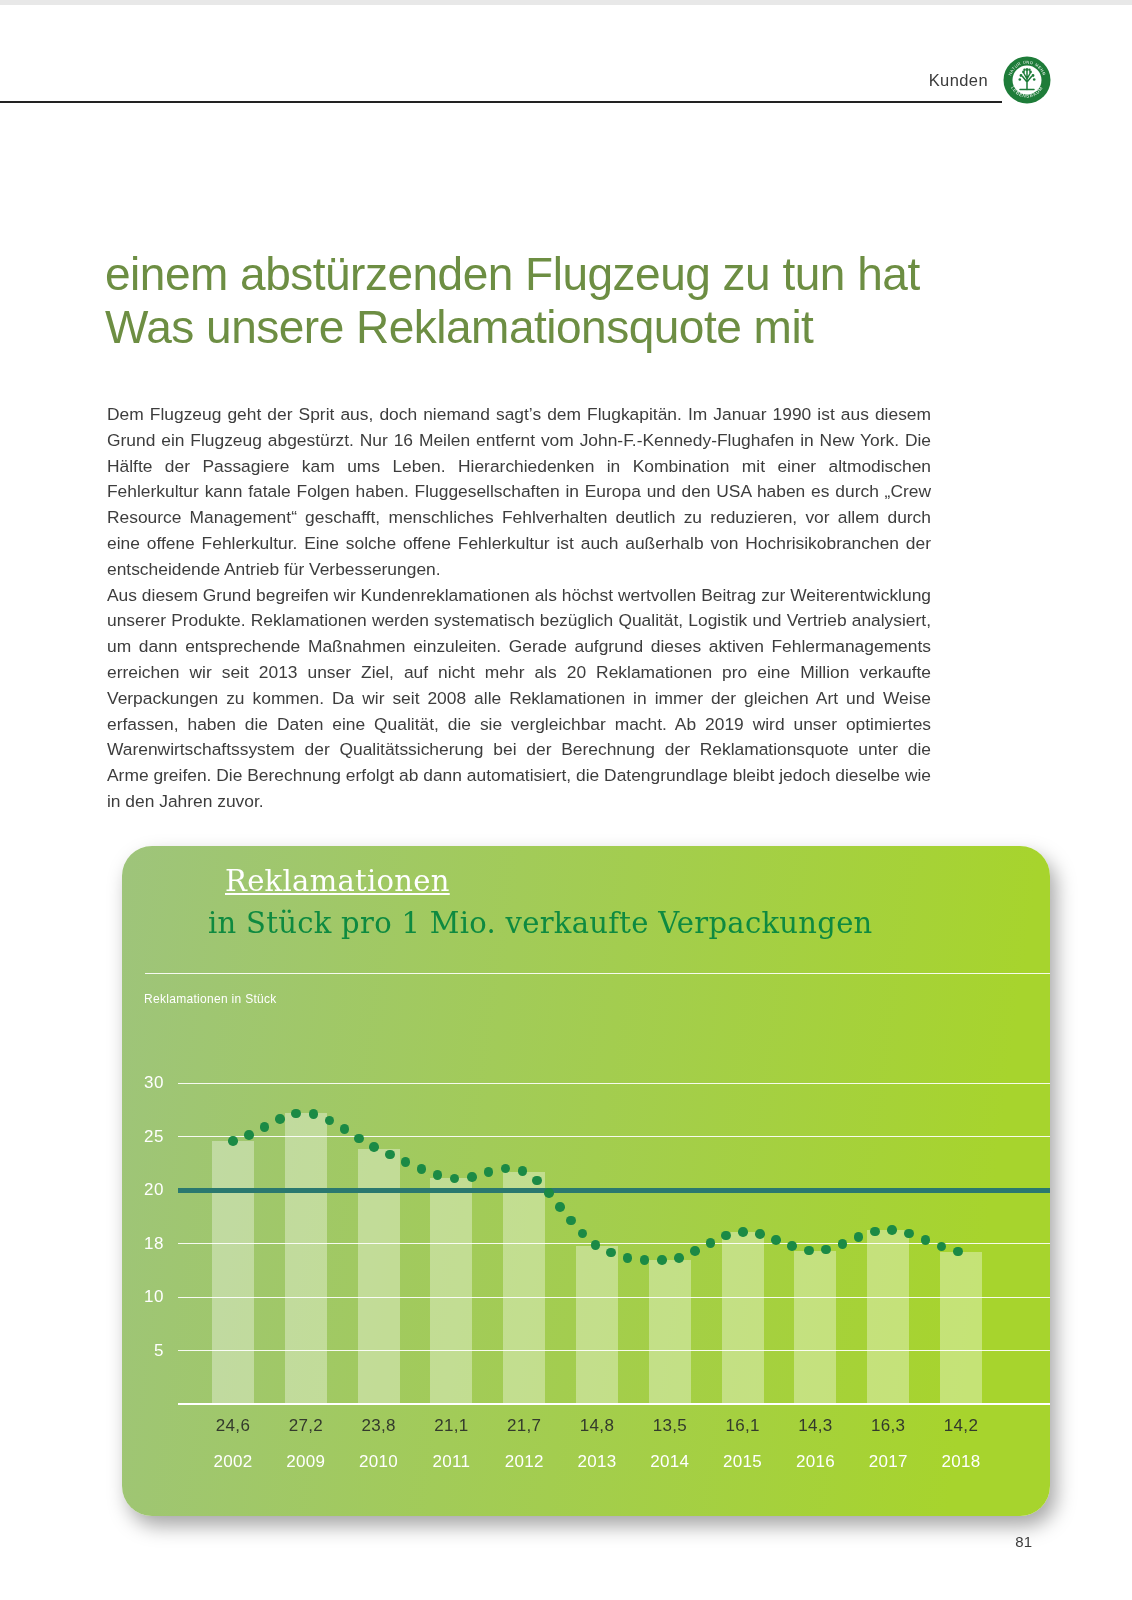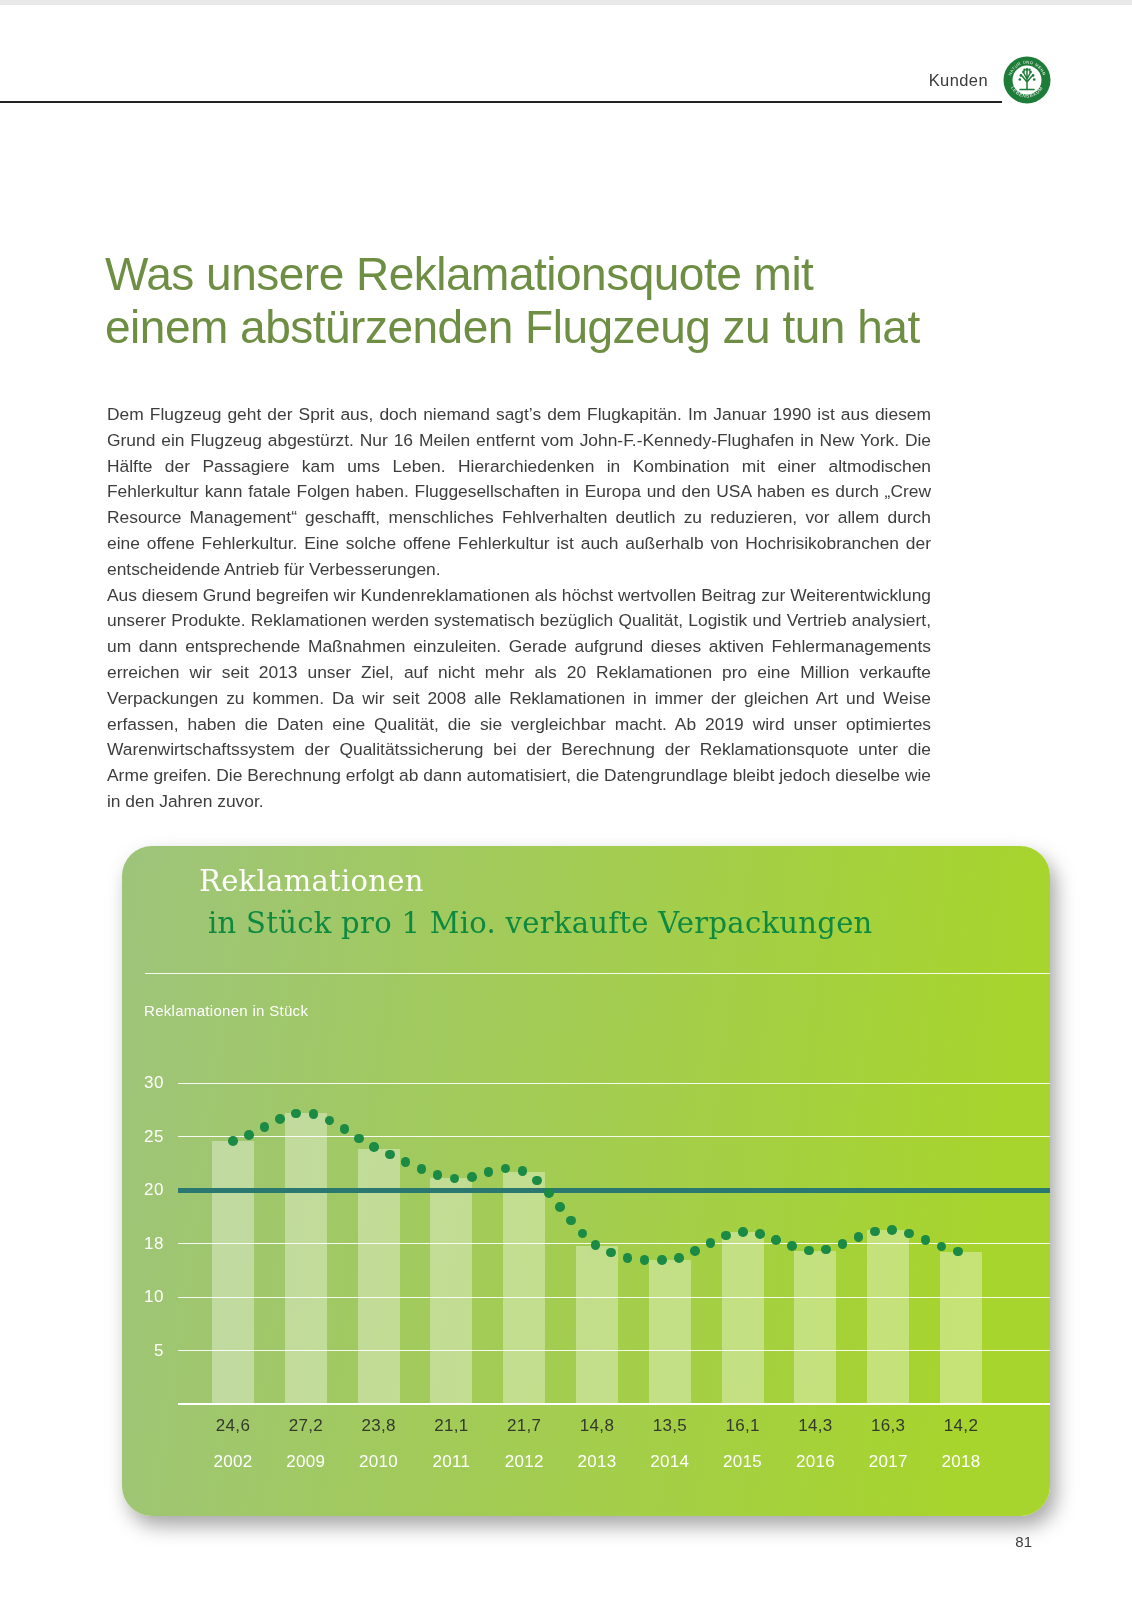--- a/index.html
+++ b/index.html
@@ -16,26 +16,26 @@
   .article-title{position:absolute;left:105px;top:243px;color:#6d8e43;font-size:46px;
                  line-height:53px;font-weight:400;letter-spacing:-.5px;}
   .article-body{position:absolute;left:107px;top:397px;width:824px;font-size:17.4px;
                 line-height:25.8px;color:#3d3d3d;text-align:justify;}
   .article-body p{margin:0;}
 
   
   .card{position:absolute;left:122px;top:841px;width:928px;height:670px;border-radius:30px;
         background:linear-gradient(98deg,#9ec47b 0%,#a7d42d 90%);
         box-shadow:6px 10px 20px rgba(0,0,0,.35);overflow:hidden;}
-  .card-title{position:absolute;left:77px;top:18px;font-family:"DejaVu Serif",serif;
-              font-size:29px;color:#ffffff;letter-spacing:.3px;}
+  .card-title{position:absolute;left:103px;top:18px;font-family:"DejaVu Serif",serif;
+              font-size:29px;color:#ffffff;letter-spacing:.3px;text-decoration:underline;}
   .card-subtitle{position:absolute;left:86px;top:60px;font-family:"DejaVu Serif",serif;
                  font-size:29px;color:#0e8a40;letter-spacing:.3px;}
   .card-sep{position:absolute;left:23px;right:0;top:127px;height:1px;background:rgba(255,255,255,.9);}
-  .plot-label{position:absolute;left:22px;top:156px;font-size:15px;color:#ffffff;letter-spacing:.3px;}
+  .plot-label{position:absolute;left:22px;top:146px;font-size:12px;color:#ffffff;letter-spacing:.3px;}
 
   .grid{position:absolute;height:1px;background:rgba(255,255,255,.9);z-index:2;}
   .chart-baseline{position:absolute;height:2px;background:#ffffff;z-index:2;}
   .bar{position:absolute;z-index:1;}
   .target-line{position:absolute;z-index:3;}
   .trend-dot{position:absolute;border-radius:50%;z-index:4;}
   .ytick{position:absolute;left:0;width:42px;text-align:right;font-size:17px;color:#ffffff;
          letter-spacing:.5px;z-index:2;}
   .vlabel{position:absolute;width:64px;text-align:center;font-size:17px;color:#333a2c;
           letter-spacing:.3px;z-index:2;}
@@ -77,22 +77,22 @@
       <text font-size="4" fill="#ffffff" font-family="Liberation Sans, sans-serif" letter-spacing="0.5">
         <textPath href="#arcTop" startOffset="50%" text-anchor="middle">NATUR UND MEHR</textPath>
       </text>
       <text font-size="4.6" fill="#ffffff" font-family="Liberation Sans, sans-serif" letter-spacing="0.8">
         <textPath href="#arcBot" startOffset="50%" text-anchor="middle">LEBENSBAUM</textPath>
       </text>
     </svg>
   </div>
 
   <h1 class="article-title" style="margin:0;">
+    <div>einem abstürzenden Flugzeug zu tun hat</div>
     <div>Was unsere Reklamationsquote mit</div>
-    <div>einem abstürzenden Flugzeug zu tun hat</div>
   </h1>
   <div class="article-body">
     <p>Dem Flugzeug geht der Sprit aus, doch niemand sagt’s dem Flugkapitän. Im Januar 1990 ist aus diesem Grund ein Flugzeug abgestürzt. Nur 16 Meilen entfernt vom John-F.-Kennedy-Flughafen in New York. Die Hälfte der Passagiere kam ums Leben. Hierarchiedenken in Kombination mit einer altmodischen Fehlerkultur kann fatale Folgen haben. Fluggesellschaften in Europa und den USA haben es durch „Crew Resource Management“ geschafft, menschliches Fehlverhalten deutlich zu reduzieren, vor allem durch eine offene Fehlerkultur. Eine solche offene Fehlerkultur ist auch außerhalb von Hochrisikobranchen der entscheidende Antrieb für Verbesserungen.</p>
     <p>Aus diesem Grund begreifen wir Kundenreklamationen als höchst wertvollen Beitrag zur Weiterentwicklung unserer Produkte. Reklamationen werden systematisch bezüglich Qualität, Logistik und Vertrieb analysiert, um dann entsprechende Maßnahmen einzuleiten. Gerade aufgrund dieses aktiven Fehlermanagements erreichen wir seit 2013 unser Ziel, auf nicht mehr als 20 Reklamationen pro eine Million verkaufte Verpackungen zu kommen. Da wir seit 2008 alle Reklamationen in immer der gleichen Art und Weise erfassen, haben die Daten eine Qualität, die sie vergleichbar macht. Ab 2019 wird unser optimiertes Warenwirtschaftssystem der Qualitätssicherung bei der Berechnung der Reklamationsquote unter die Arme greifen. Die Berechnung erfolgt ab dann automatisiert, die Datengrundlage bleibt jedoch dieselbe wie in den Jahren zuvor.</p>
   </div>
 
   <div class="card">
     <div class="card-title">Reklamationen</div>
     <div class="card-subtitle">in Stück pro 1 Mio. verkaufte Verpackungen</div>
     <div class="card-sep"></div>

